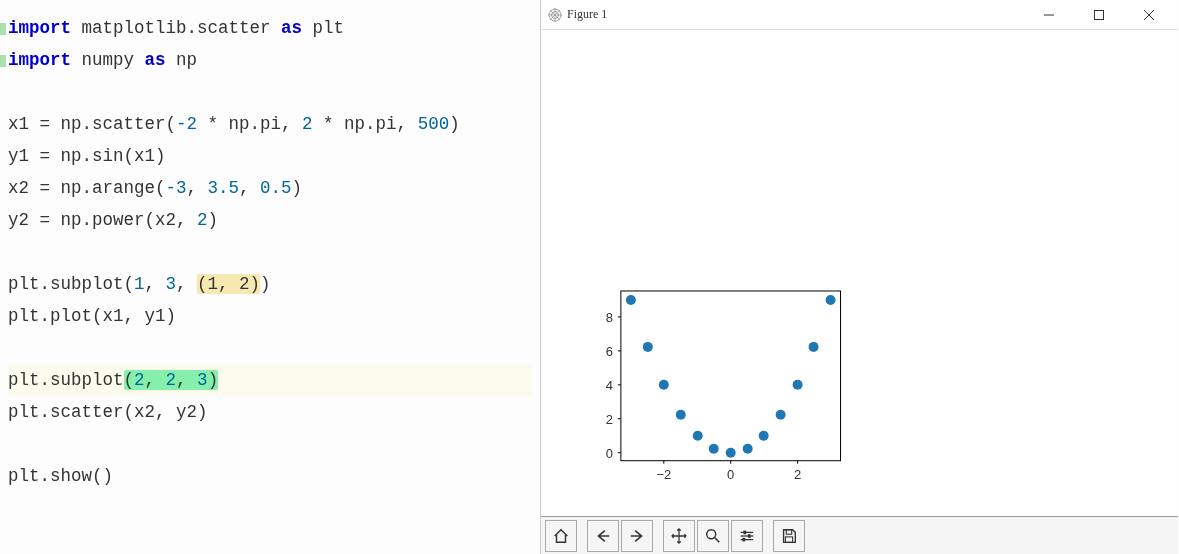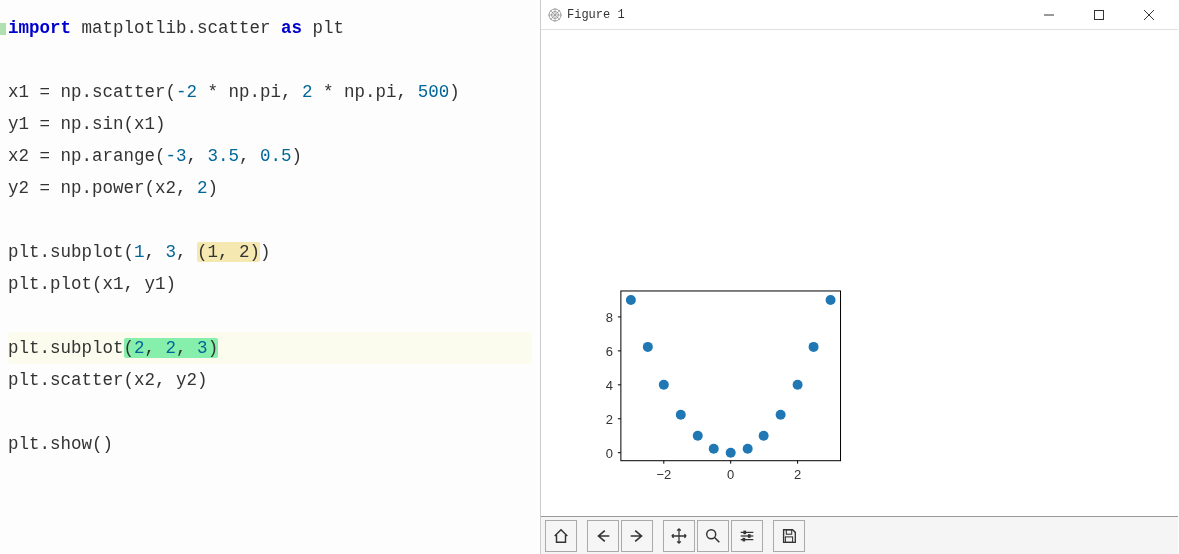--- a/index.html
+++ b/index.html
@@ -48,21 +48,21 @@
       background: #fff;
       border-left: 1px solid #ccc;
       display: flex;
       flex-direction: column;
     }
     .titlebar {
       height: 30px;
       display: flex;
       align-items: center;
       padding: 0 6px;
-      font-family: Liberation Mono, monospace;
+      font-family: Liberation Serif, serif;
       font-size: 12px;
       border-bottom: 1px solid #e0e0e0;
       color: #333;
       gap: 4px;
     }
     .figicon {
       width: 16px; height: 16px;
       display: inline-flex; align-items: center; justify-content: center;
     }
     .figicon svg { width: 16px; height: 16px; }
@@ -107,20 +107,21 @@
     }
     .tb-btn svg { width: 18px; height: 18px; }
     .tb-group { display: flex; margin-right: 8px; }
     .tick-label { font: 13px sans-serif; fill: #333; }
   </style>
 </head>
 <body>
 
 <div class="editor">
   <div class="code-line"><span class="gutter-tick"></span><span class="kw">import</span><span> matplotlib.scatter </span><span class="kw">as</span><span> plt</span></div>
+  <div class="code-line"><span class="gutter-tick"></span><span class="kw">import</span><span> numpy </span><span class="kw">as</span><span> np</span></div>
   <div class="code-line"></div>
   <div class="code-line"><span>x1 = np.scatter(</span><span class="num">-2</span><span> * np.pi, </span><span class="num">2</span><span> * np.pi, </span><span class="num">500</span><span>)</span></div>
   <div class="code-line">y1 = np.sin(x1)</div>
   <div class="code-line"><span>x2 = np.arange(</span><span class="num">-3</span><span>, </span><span class="num">3.5</span><span>, </span><span class="num">0.5</span><span>)</span></div>
   <div class="code-line"><span>y2 = np.power(x2, </span><span class="num">2</span><span>)</span></div>
   <div class="code-line"></div>
   <div class="code-line"><span>plt.subplot(</span><span class="num">1</span><span>, </span><span class="num">3</span><span>, </span><span class="hl-yellow">(1, 2)</span><span>)</span></div>
   <div class="code-line">plt.plot(x1, y1)</div>
   <div class="code-line"></div>
   <div class="code-line hl-line"><span>plt.subplot</span><span class="hl-cyan"><span>(</span><span class="num">2</span><span>, </span><span class="num">2</span><span>, </span><span class="num">3</span><span>)</span></span></div>

